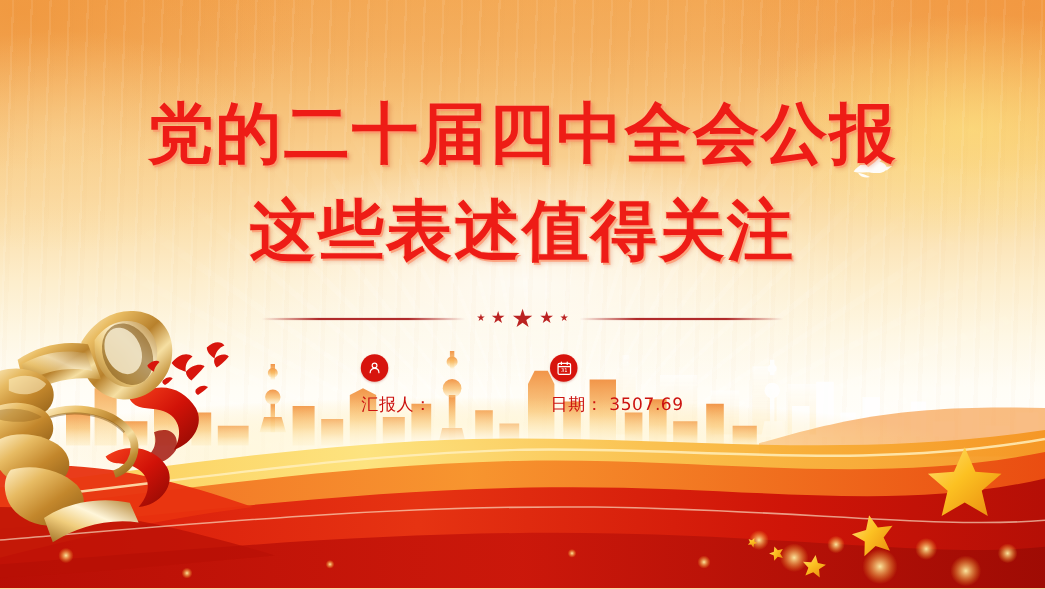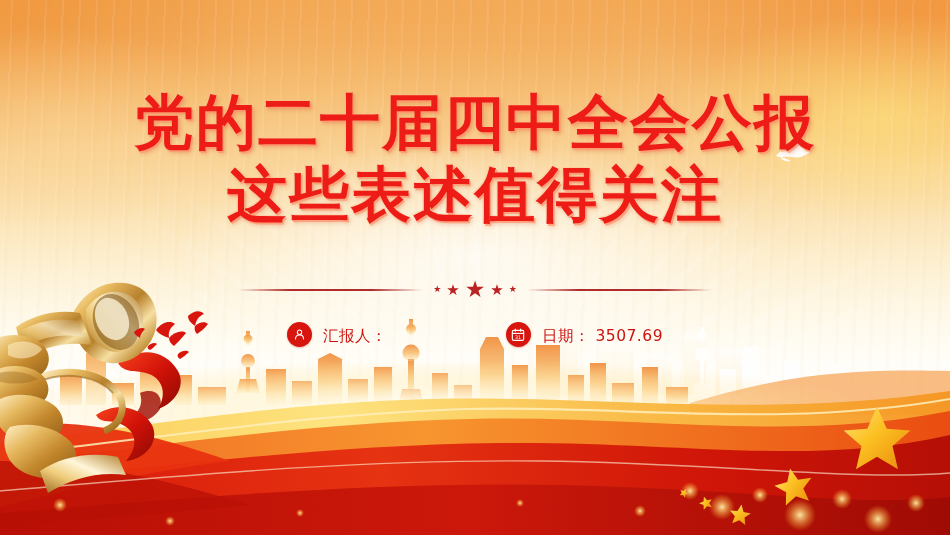--- a/index.html
+++ b/index.html
@@ -96,21 +96,21 @@
     letter-spacing: 2px;
     line-height: 1.0;
     font-family: "DejaVu Sans", "Liberation Sans", sans-serif;
     text-shadow:
        1.6px 1.6px 0 rgba(255,150,110,.75),
       -1.2px -1.2px 0 rgba(255,190,140,.45),
        2.6px 2.8px 4px rgba(190,40,10,.22);
     white-space: nowrap;
   }
   .title-line-1 { font-size: 60px; }
-  .title-line-2 { font-size: 60px; margin-top: 12px; }
+  .title-line-2 { font-size: 60px; margin-top: 28px; }
 
   
   .divider {
     position: absolute;
     top: 278px;
     left: 0; right: 0;
     display: flex;
     align-items: center;
     justify-content: center;
     gap: 10px;
@@ -136,22 +136,23 @@
   .meta-row {
     position: absolute;
     top: 322px;
     left: 0; right: 0;
     display: flex;
     justify-content: center;
     gap: 108px;
   }
   .meta-item {
     display: flex;
-    align-items: flex-end;
+    align-items: flex-start;
     gap: 11px;
+    flex-direction: column;
   }
   .meta-badge {
     width: 25px; height: 25px;
     border-radius: 50%;
     background: #d7140d;
     display: flex;
     align-items: center;
     justify-content: center;
     flex: none;
     box-shadow: 0 1px 2px rgba(150,20,10,.28);

